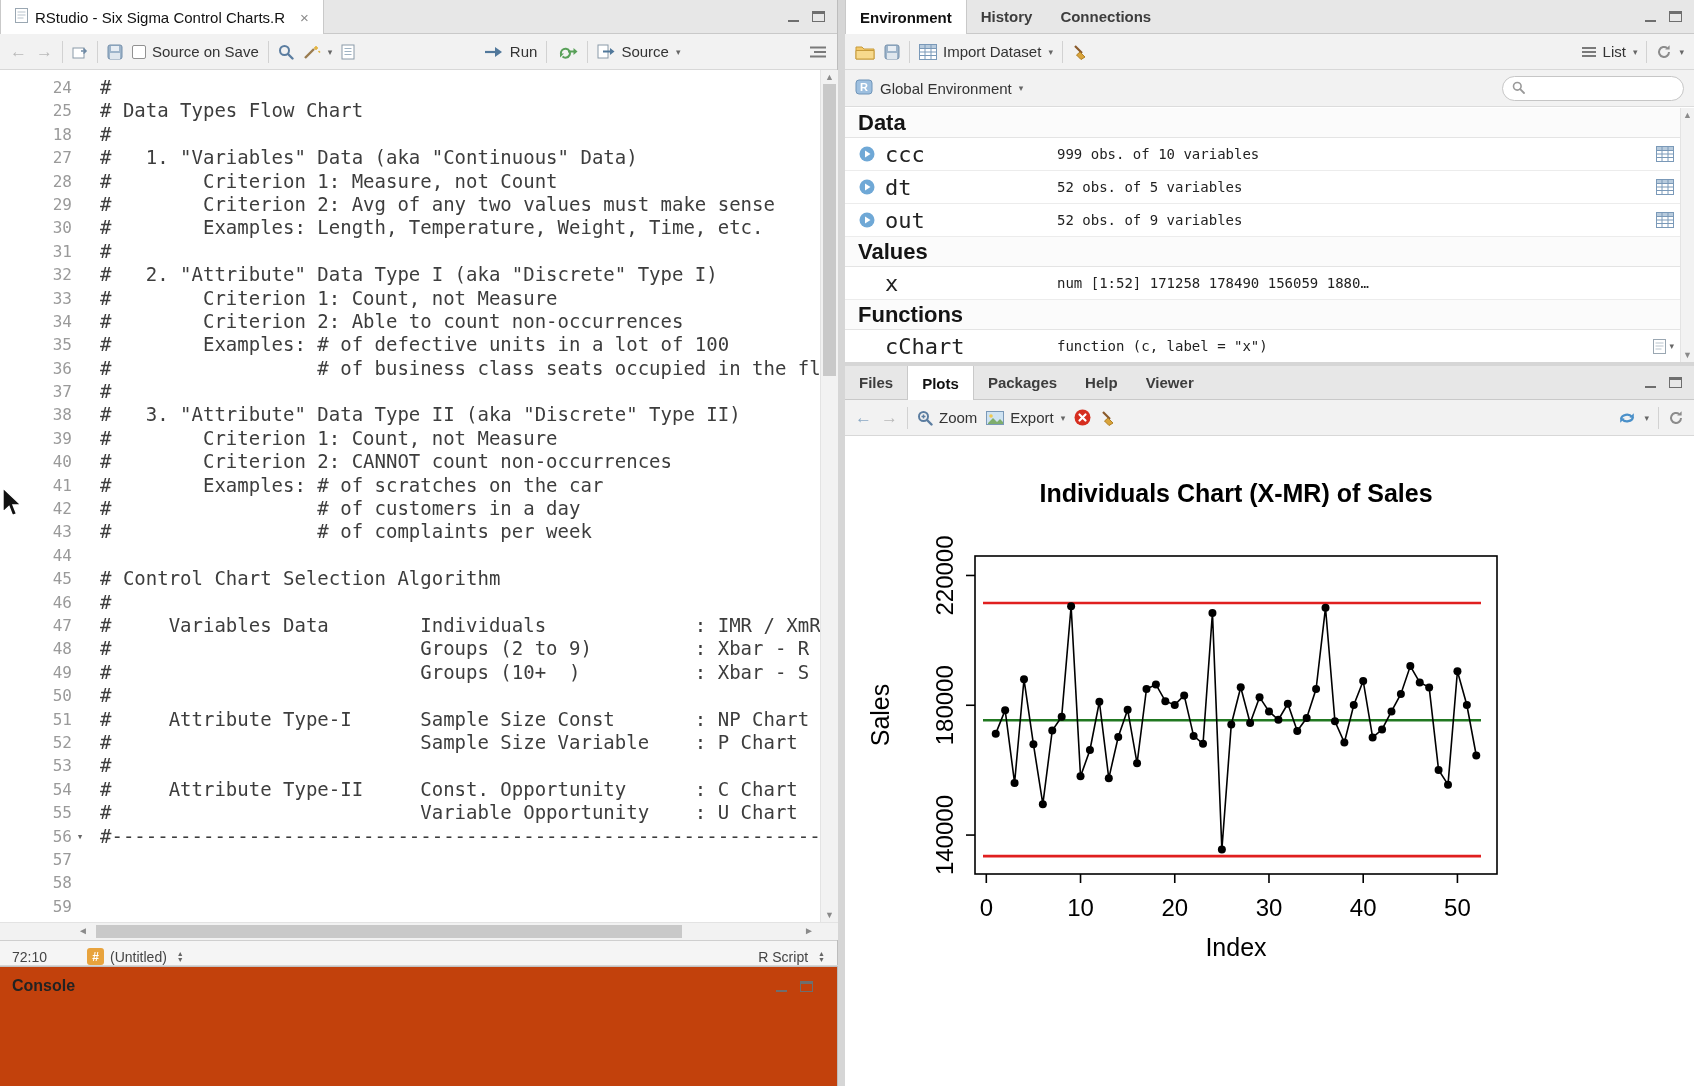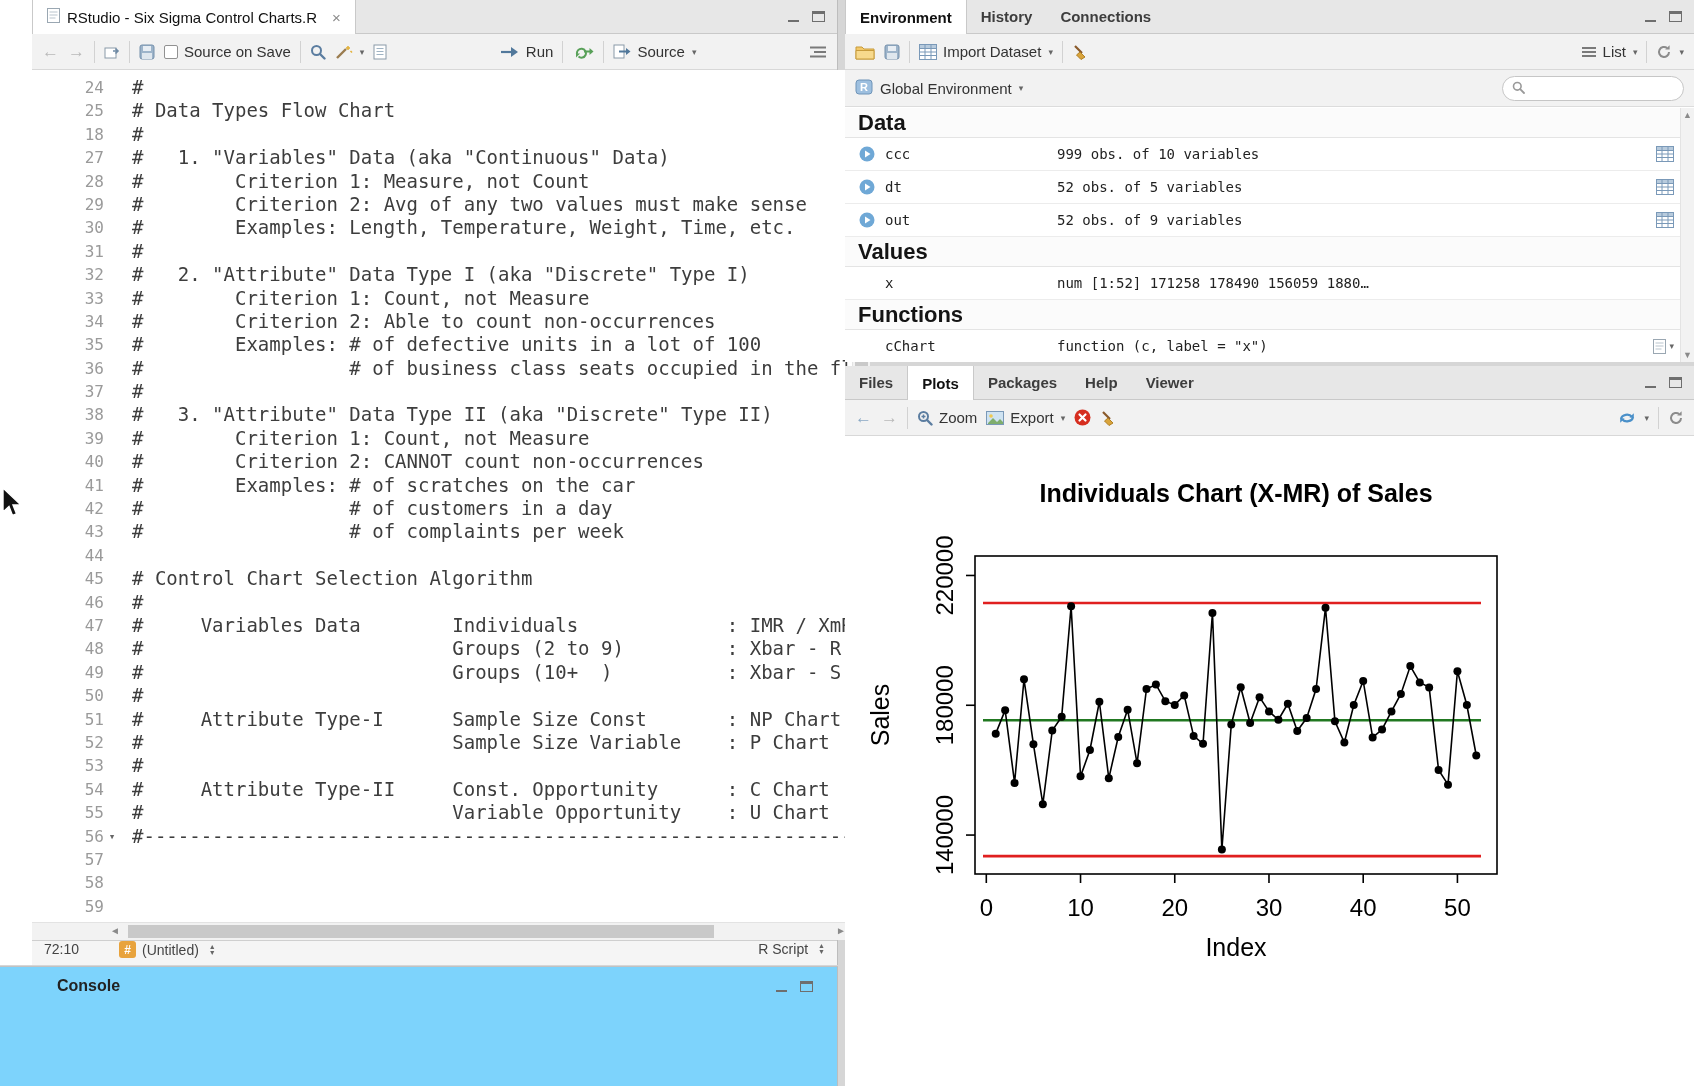--- a/index.html
+++ b/index.html
@@ -1,20 +1,20 @@
 <!DOCTYPE html>
 <html><head>
 <meta charset="utf-8">
 <style>
   * { box-sizing: border-box; margin: 0; padding: 0; }
   body { font-family: "Liberation Sans", sans-serif; background:#d6d6d6; }
   .app { position: relative; width: 1694px; height: 1086px; background:#d6d6d6; overflow: hidden; }
 
   .pane { position: absolute; background: #fff; }
-  #source-pane { left:0; top:0; width:838px; height:965px; border-right:1px solid #bdbdbd;padding-left:32px; }
+  #source-pane { left:0; top:0; width:838px; height:965px; border-right:1px solid #bdbdbd; }
   #console-pane { left:0; top:966px; width:838px; height:120px; background:#f1f1f1; border-top:1px solid #c2c2c2; border-right:1px solid #bdbdbd; }
   #env-pane   { left:845px; top:0;     width:849px; height:362px; }
   #plots-pane { left:845px; top:366px; width:849px; height:720px; }
 
   
   .tabbar { height:34px; background:#e7e7e7; border-bottom:1px solid #c9c9c9; display:flex; align-items:stretch; }
   .tab { display:flex; align-items:center; gap:7px; padding:0 14px; font-size:15px; font-weight:600; color:#3d3d3d; }
   .tab.active { background:#fff; border-left:1px solid #c9c9c9; border-right:1px solid #c9c9c9; margin-bottom:-1px; color:#111; }
   .tab .close { color:#8b8b8b; font-size:15px; margin-left:8px; font-weight:400; }
   .win-controls { margin-left:auto; display:flex; align-items:center; gap:12px; padding-right:12px; }
@@ -41,36 +41,36 @@
   .fold-slot { flex:none; width:16px; text-align:center; font-size:11px; color:#666; }
   .line-text { flex:none; padding-left:12px; }
 
   .vscroll { position:absolute; right:0; top:0; width:18px; height:852px; background:#f2f2f2; border-left:1px solid #e3e3e3; }
   .vthumb { position:absolute; left:2px; right:2px; top:14px; height:292px; background:#c9c9c9; }
   .sarrow { position:absolute; left:0; width:100%; text-align:center; font-size:9px; color:#8a8a8a; }
   .hscroll { position:relative; width:838px; height:18px; background:#f2f2f2; border-top:1px solid #e3e3e3; }
   .hthumb { position:absolute; top:2px; height:13px; left:96px; width:586px; background:#c9c9c9; }
   .harrow { position:absolute; top:2px; font-size:10px; color:#8a8a8a; }
 
-  .statusbar { height:25px; background:#f5f5f5; border-top:1px solid #cfcfcf; display:flex; align-items:flex-start; font-size:14px; color:#444; padding:0 12px; gap:10px; }
+  .statusbar { height:25px; background:#f5f5f5; border-top:1px solid #cfcfcf; display:flex; align-items:flex-end; font-size:14px; color:#444; padding:0 12px; gap:10px; }
   .hash-icon { width:17px; height:17px; background:#e8a33d; border-radius:3px; color:#fff; font-weight:bold; font-size:12px; display:flex; align-items:center; justify-content:center; flex:none; }
   .updown { display:inline-flex; flex-direction:column; line-height:6px; font-size:7px; color:#666; margin-left:4px; }
 
   .console-header { height:38px; display:flex; align-items:center; padding:0 12px; font-weight:bold; font-size:16px; color:#222; }
 
   
   .scoperow { height:37px; background:#f2f2f2; border-bottom:1px solid #dcdcdc; display:flex; align-items:center; gap:7px; padding:0 10px; font-size:15px; color:#333; }
   .searchbox { margin-left:auto; width:182px; height:25px; border:1px solid #c6c6c6; border-radius:13px; background:#fff; display:flex; align-items:center; gap:6px; padding:0 9px; }
   .searchbox input { border:none; outline:none; flex:1; font-size:14px; background:transparent; min-width:0; }
 
   .env-list { position:absolute; top:108px; left:0; right:14px; bottom:0; overflow:hidden; background:#fff; }
   .env-header { height:30px; display:flex; align-items:center; padding-left:13px; font-weight:bold; font-size:22px; color:#141414; border-bottom:1px solid #e4e4e4; background:#fbfbfb; }
   .env-row { height:33px; display:flex; align-items:center; border-bottom:1px solid #ececec; padding:0 6px 0 14px; }
   .env-exp { flex:none; width:26px; display:flex; align-items:center; }
-  .env-name { flex:none; width:172px; font-family:"DejaVu Sans Mono","Liberation Mono",monospace; font-size:14px; color:#222; }
+  .env-name { flex:none; width:172px; font-family:"DejaVu Sans Mono","Liberation Mono",monospace; font-size:22px; color:#222; }
   .env-val { flex:1; font-family:"DejaVu Sans Mono","Liberation Mono",monospace; font-size:14px; color:#222; white-space:pre; overflow:hidden; }
   .env-act { flex:none; width:40px; display:flex; justify-content:flex-end; align-items:center; gap:2px; }
   .env-scroll { position:absolute; right:0; top:108px; bottom:0; width:14px; background:#f2f2f2; border-left:1px solid #e3e3e3; }
 
   
   .plot-area { position:absolute; top:70px; left:0; width:849px; height:650px; background:#fff; }
   .plot-svg text { font-family:"Liberation Sans", sans-serif; fill:#000; }
 
   .mouse-cursor { position:absolute; left:1px; top:487px; z-index:50; }
 </style>
@@ -247,21 +247,21 @@
       <span class="tbtn">
         <span>R Script</span>
         <span class="updown">
             <span>▲</span>
             <span>▼</span>
           </span>
       </span>
     </div>
   </section>
 
-  <section class="pane" id="console-pane" style="background:#7dd3fc;padding-left:45px;">
+  <section class="pane" id="console-pane" style="background:#c2410c;">
     <div class="console-header">
       <span>Console</span>
       <div class="win-controls">
         <span class="ic-min"></span>
         <span class="ic-max"></span>
       </div>
     </div>
   </section>
 
   <section class="pane" id="env-pane">

